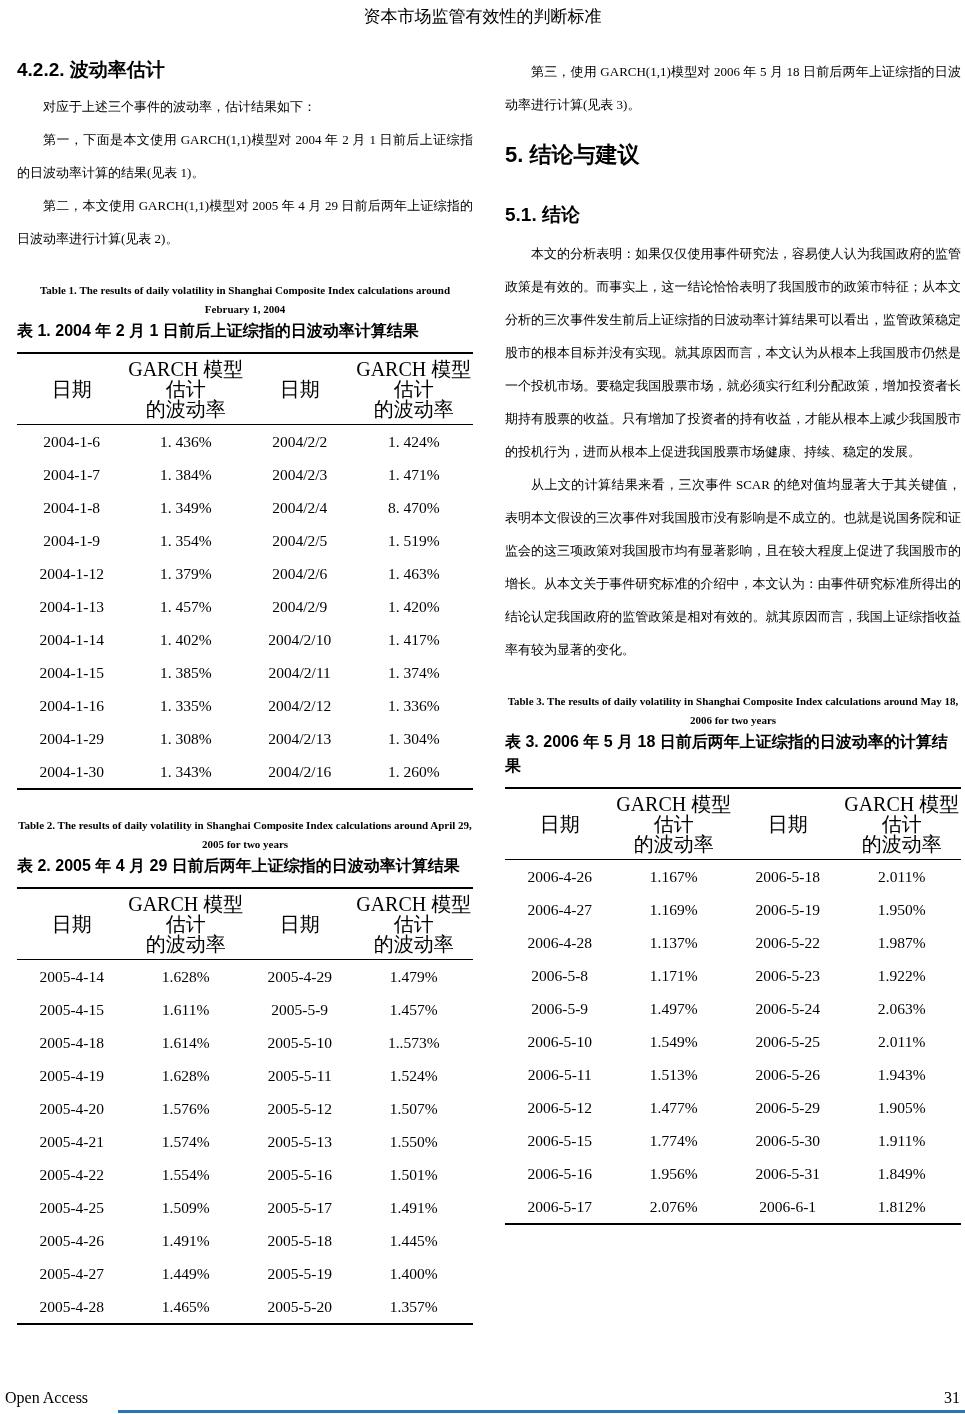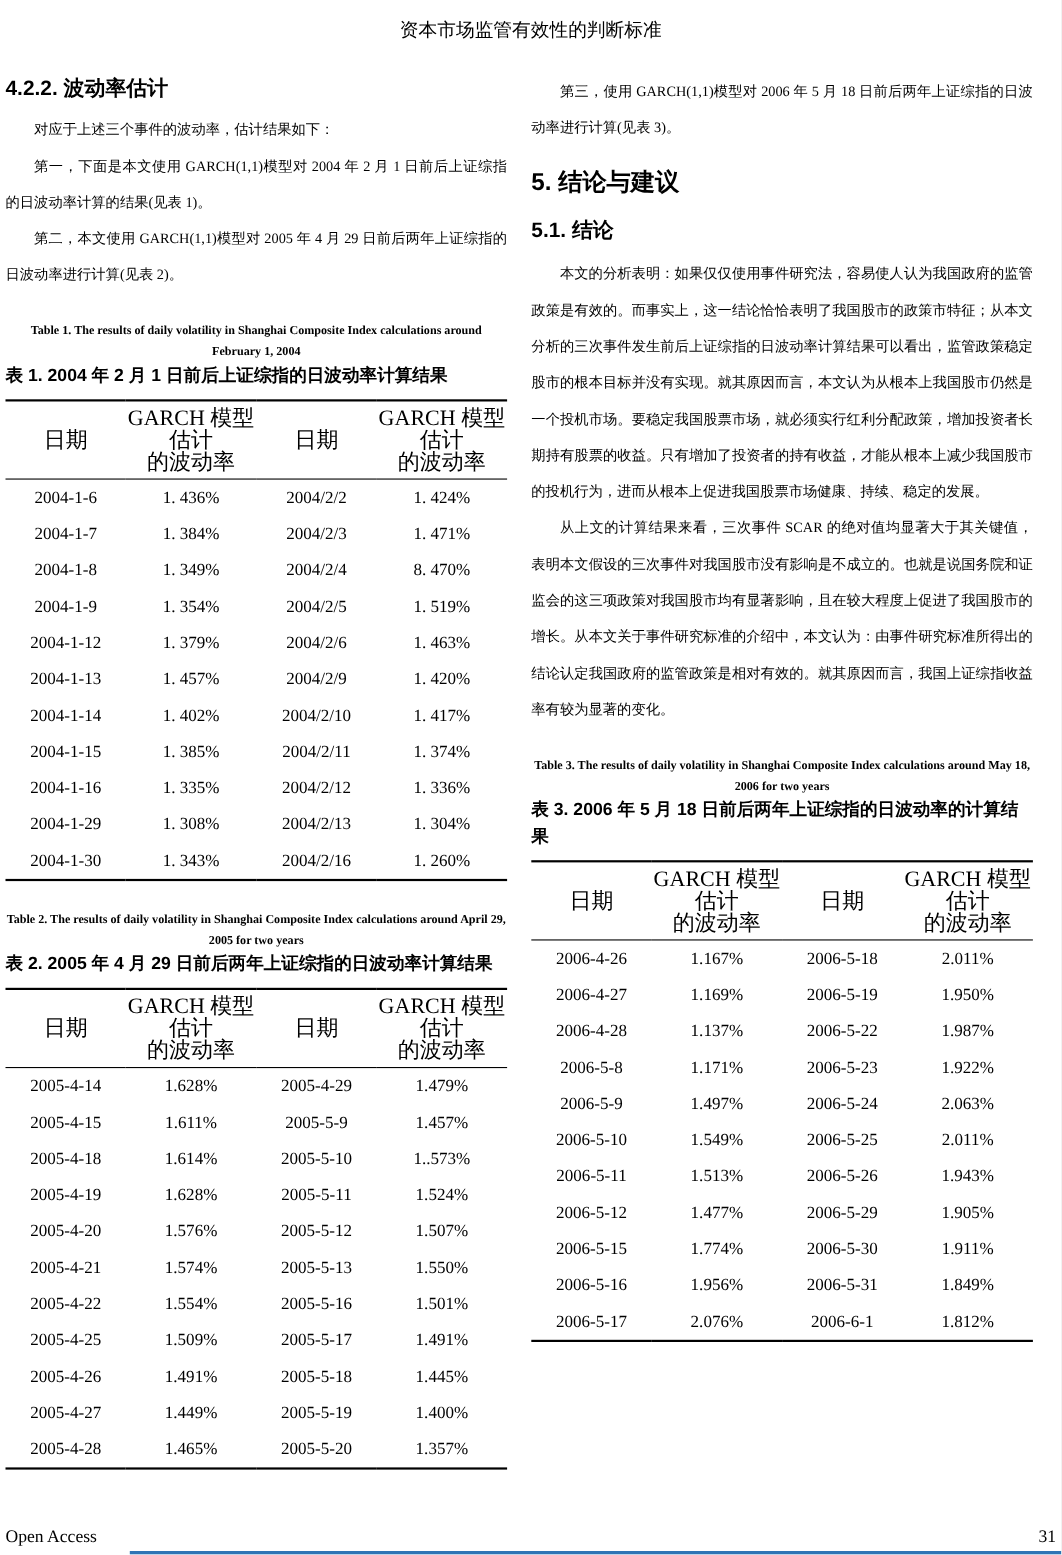--- a/index.html
+++ b/index.html
@@ -8,43 +8,43 @@
     width:965px; height:1414px;
     margin:0 auto;
     background:#ffffff;
     color:#000;
     font-family:"Liberation Serif","DejaVu Serif",serif;
     overflow:hidden;
   }
   .running-title {
     text-align:center;
     font-size:17px;
-    padding-top:16px;
+    padding-top:5px;
     height:24px;
   }
   .columns {
     display:flex;
-    gap:22px;
-    padding:26px 3px 0 5px;
+    gap:32px;
+    padding:26px 3px 0 17px;
   }
   .col { width:456px; flex:0 0 456px; }
 
   .h-sub {
     font-size:19px; font-weight:bold;
     margin:0 0 5px 0; line-height:30px;
     font-family:"Liberation Sans","DejaVu Sans",sans-serif;
   }
   .h-main {
     font-size:22px; font-weight:bold;
     margin:16px 0 4px 0; line-height:36px;
     font-family:"Liberation Sans","DejaVu Sans",sans-serif;
   }
   .h-sub2 {
     font-size:19px; font-weight:bold;
-    margin:10px 0 6px 0; line-height:32px;
+    margin:26px 0 6px 0; line-height:32px;
     font-family:"Liberation Sans","DejaVu Sans",sans-serif;
   }
   p.body {
     font-size:13px;
     line-height:33px;
     text-align:justify;
     text-indent:2em;
     margin:0;
   }
   .tablock { margin-top:26px; }

